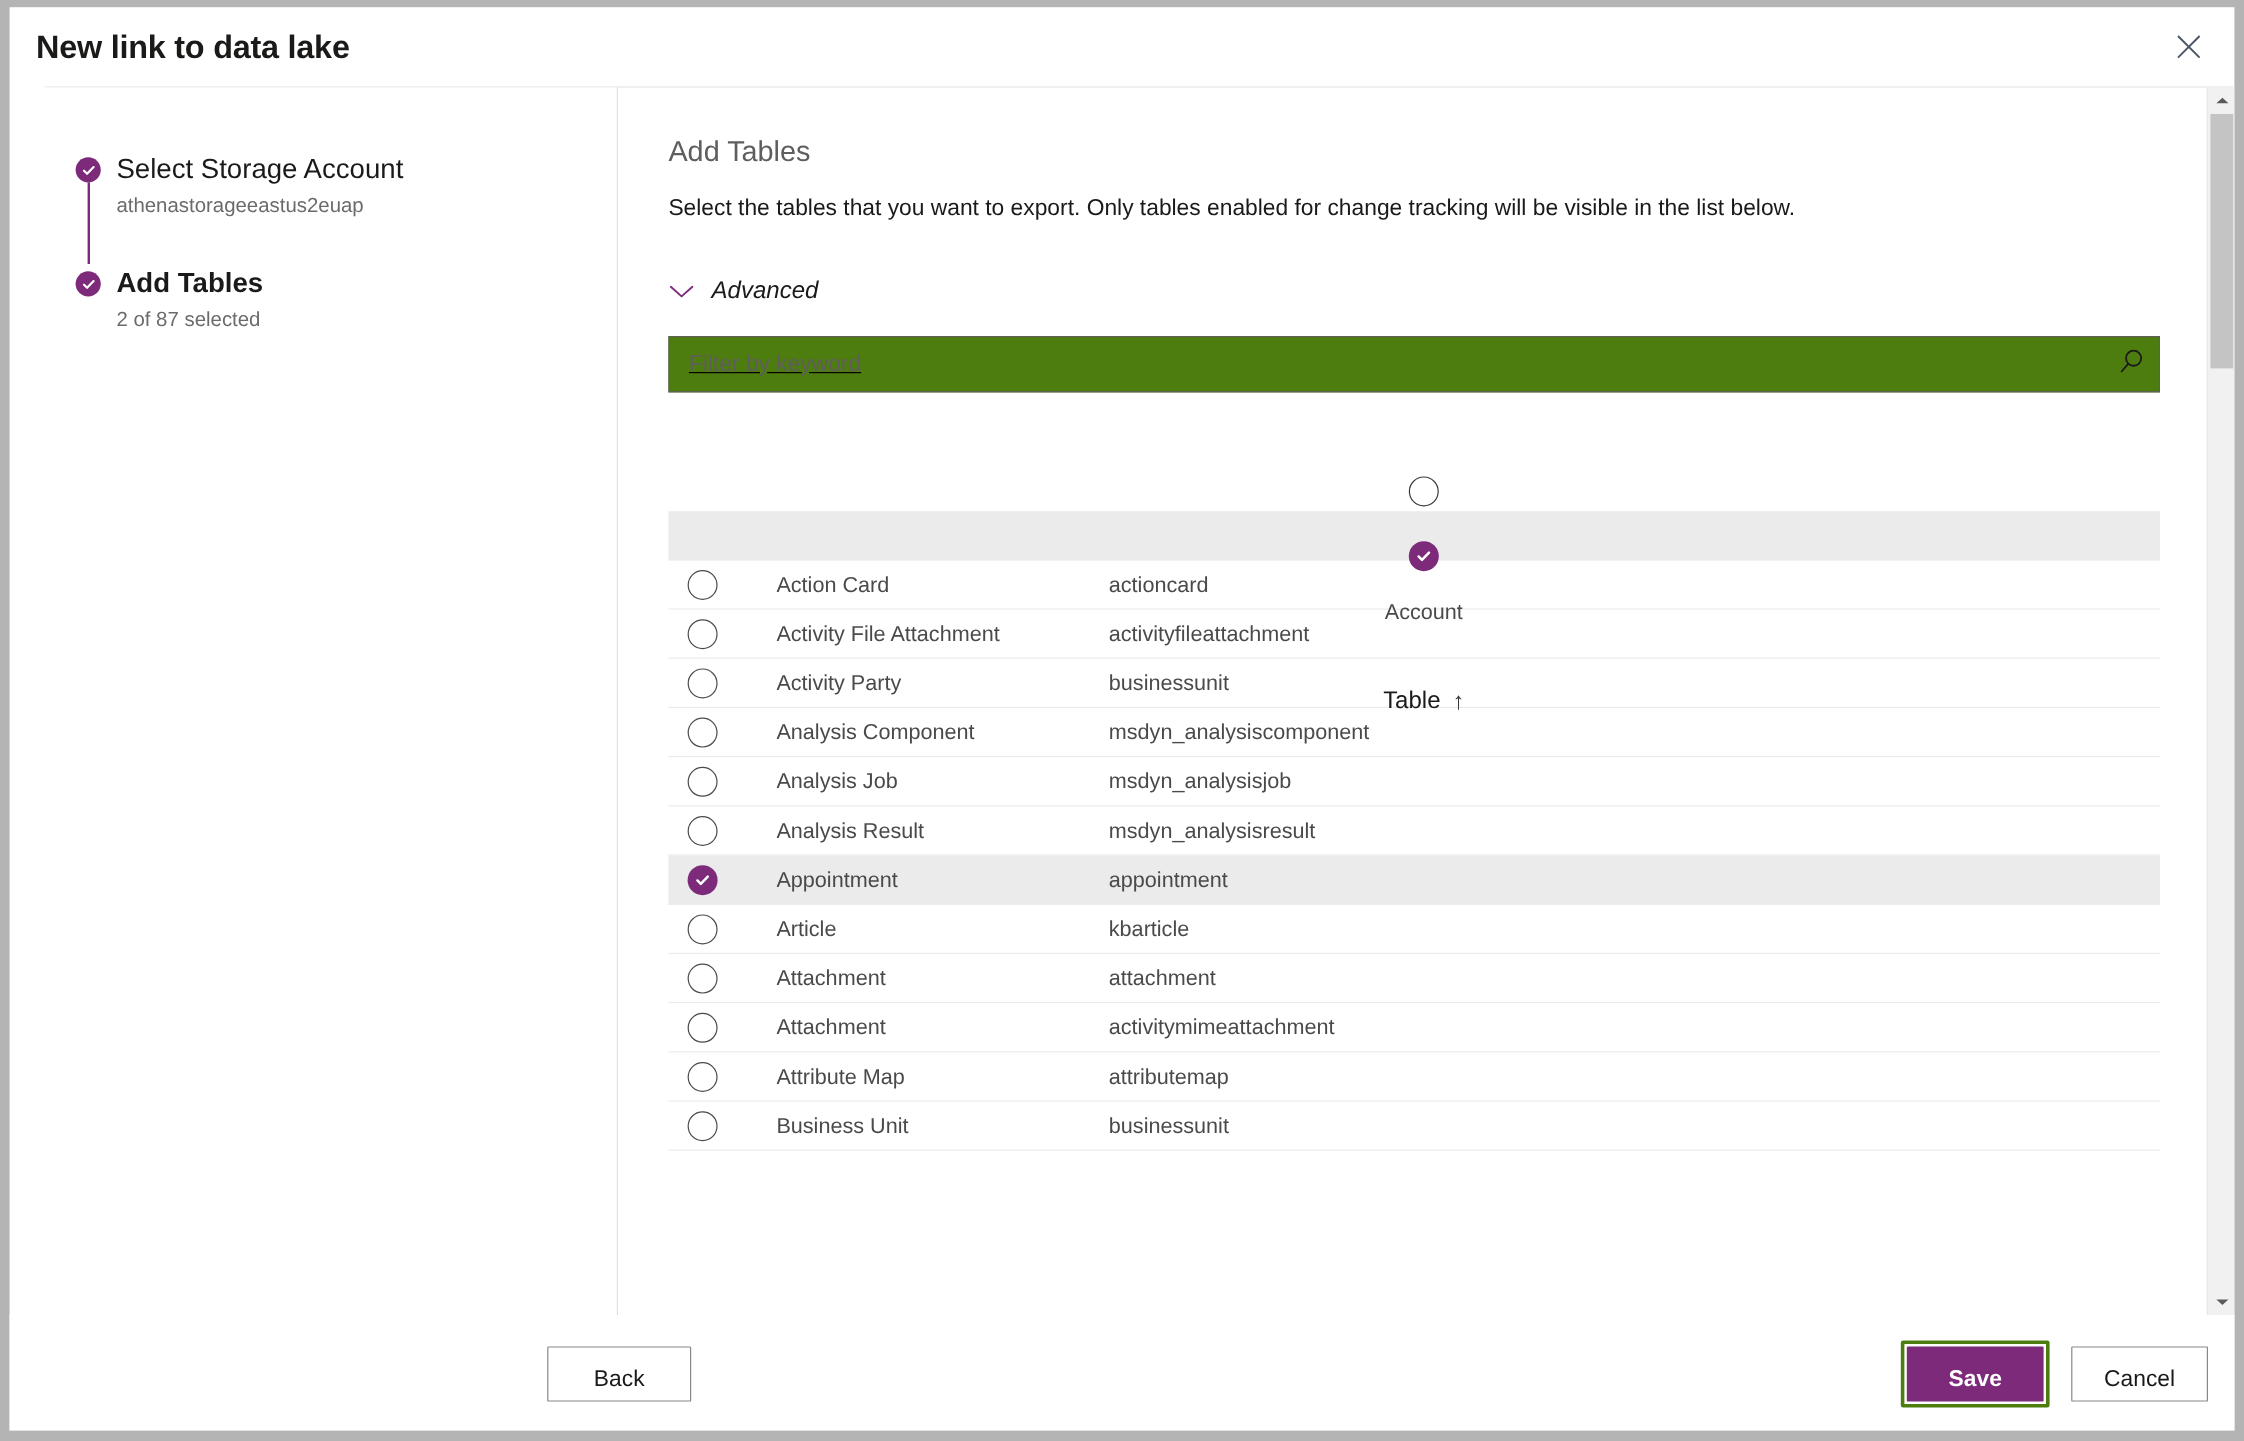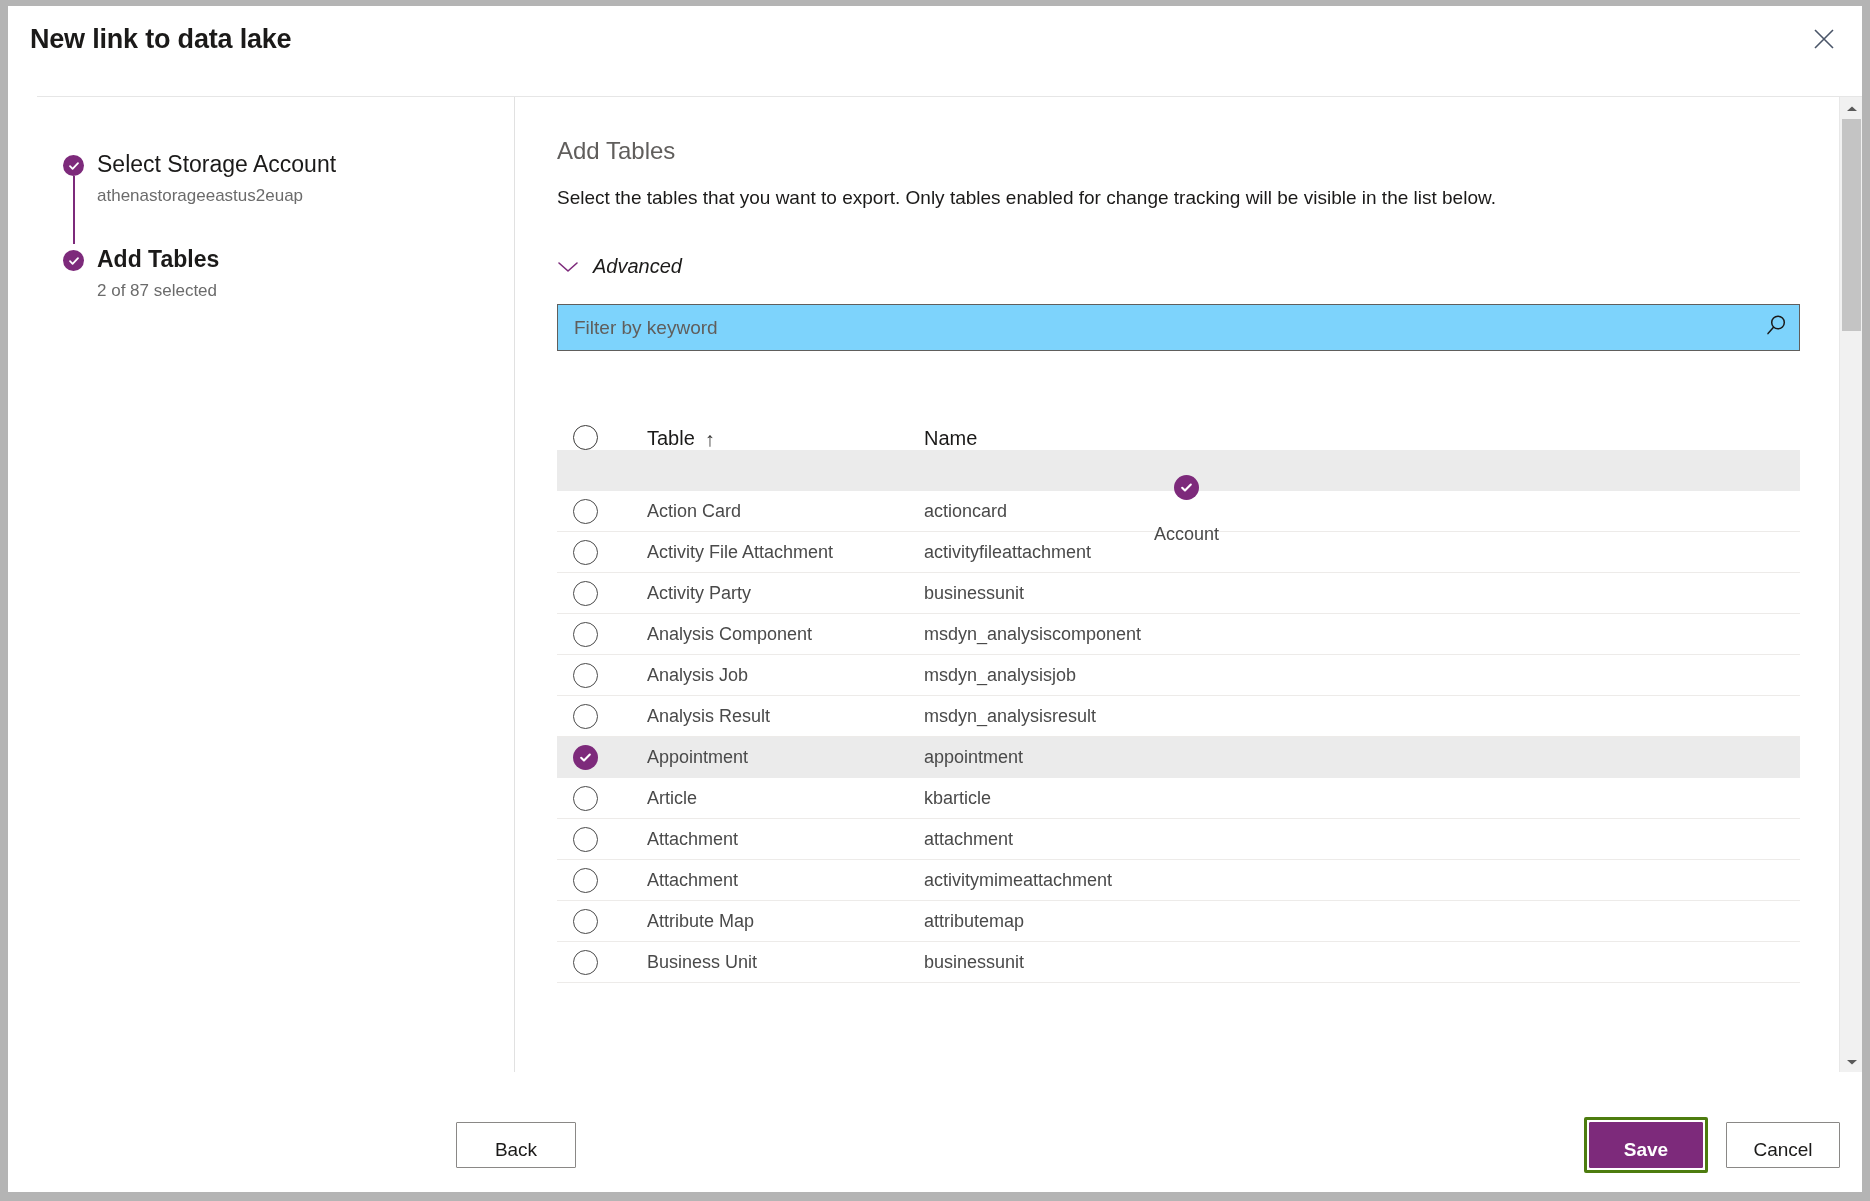--- a/index.html
+++ b/index.html
@@ -22,21 +22,20 @@
   
   .dialog {
     position: absolute;
     left: 8px;
     top: 6px;
     width: 1854px;
     height: 1186px;
     background: #ffffff;
     display: flex;
     flex-direction: column;
-    gap: 24px;
   }
 
   
   .titlebar {
     position: relative;
     height: 66px;
     flex: 0 0 66px;
     display: flex;
     align-items: center;
     padding: 0 22px 0 22px;
@@ -171,23 +170,24 @@
     color: #1b1a19;
     font-style: italic;
   }
 
   
   .search-wrap {
     position: relative;
     margin-top: 26px;
     height: 47px;
     border: 1px solid #605e5c;
-    background: #7dd3fc;
-    display: flex;
-    align-items: center;
+    background: #4d7c0f;
+    display: flex;
+    align-items: center;
+    text-decoration: underline;
   }
   .search-input {
     flex: 1 1 auto;
     border: none;
     outline: none;
     height: 100%;
     padding: 0 16px;
     font-size: 19px;
     font-family: "Liberation Sans", sans-serif;
     color: #1b1a19;
@@ -203,23 +203,24 @@
     cursor: pointer;
   }
 
   
   .tbl {
     margin-top: 45px;
     width: 100%;
   }
   .tbl-head {
     display: flex;
-    align-items: flex-end;
+    align-items: center;
     height: 54px;
     padding-left: 16px;
+    flex-direction: column;
   }
   .tbl-row {
     display: flex;
     align-items: center;
     height: 41px;
     padding-left: 16px;
     border-bottom: 1px solid #edebe9;
     cursor: pointer;
   }
   .tbl-row.first { border-top: none; flex-direction: column; }

